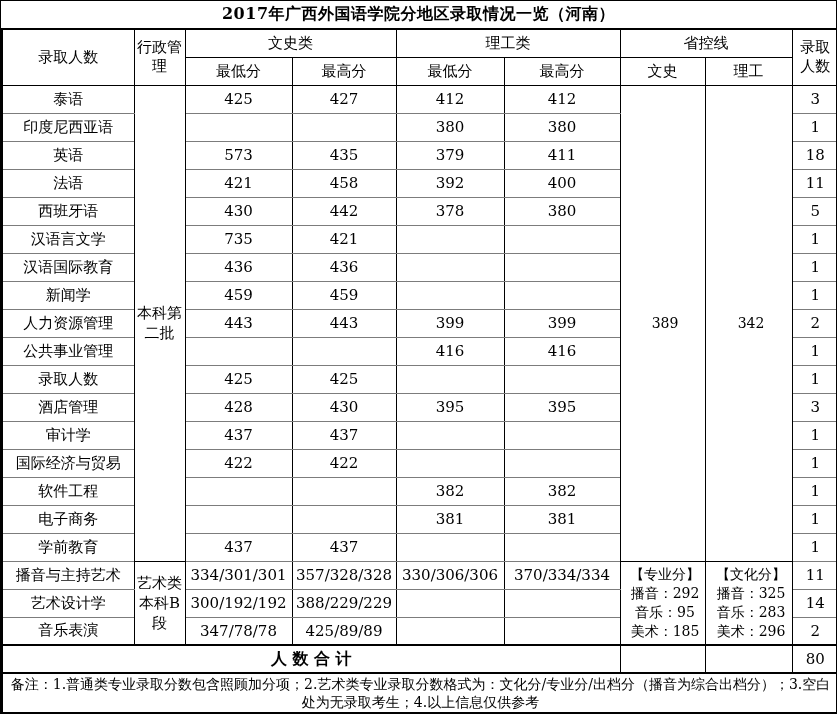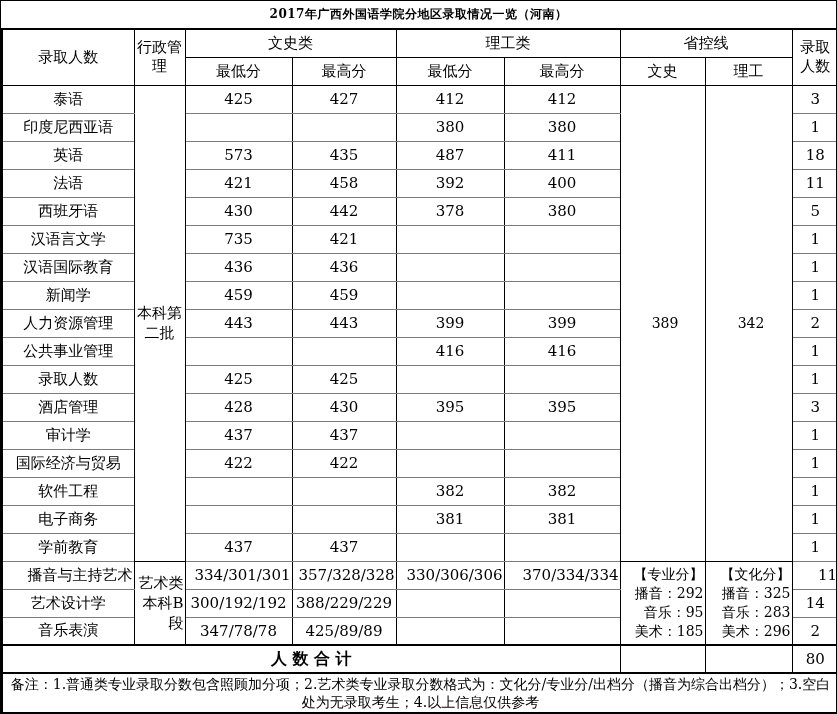--- a/index.html
+++ b/index.html
@@ -11,21 +11,21 @@
   }
   .sheet {
     width:837px; height:714px;
     border:1px solid #000;
     background:#fff;
     overflow:hidden;
   }
   .title-bar {
     height:27px;
     display:flex; align-items:center; justify-content:center;
-    font-weight:bold; font-size:12px;
+    font-weight:bold; font-size:16px;
     letter-spacing:0.5px;
   }
   table {
     width:100%;
     border-collapse:collapse;
     table-layout:fixed;
     border:2px solid #000;
   }
   th, td {
     border:1px solid #000;
@@ -33,21 +33,21 @@
     vertical-align:middle;
     font-size:15px;
     padding:0 1px;
     overflow:hidden;
   }
   thead tr { height:28px; }
   thead th { font-weight:normal; }
   tbody tr { height:28px; }
   tbody td { border-top-color:#7c7c7c; border-bottom-color:#7c7c7c; }
   tbody td.batch, tbody td.sk { border-top-color:#000; border-bottom-color:#000; }
-  tr.group-start td { border-top-color:#000;text-align:right; }
+  tr.group-start td { border-top-color:#000; }
   td.batch { line-height:20px; }
   td.sk {
     white-space:pre-line;
     font-size:14px;
     line-height:19px;
     padding-left:6px;
   }
   tfoot td { border-color:#000; }
   .total-row { height:28px; }
   .total-row td { border-top:2px solid #000; }
@@ -113,21 +113,21 @@
           <td></td>
           <td></td>
           <td>380</td>
           <td>380</td>
           <td>1</td>
         </tr>
         <tr>
           <td class="major">英语</td>
           <td>573</td>
           <td>435</td>
-          <td>487</td>
+          <td>379</td>
           <td>411</td>
           <td>18</td>
         </tr>
         <tr>
           <td class="major">法语</td>
           <td>421</td>
           <td>458</td>
           <td>392</td>
           <td>400</td>
           <td>11</td>

